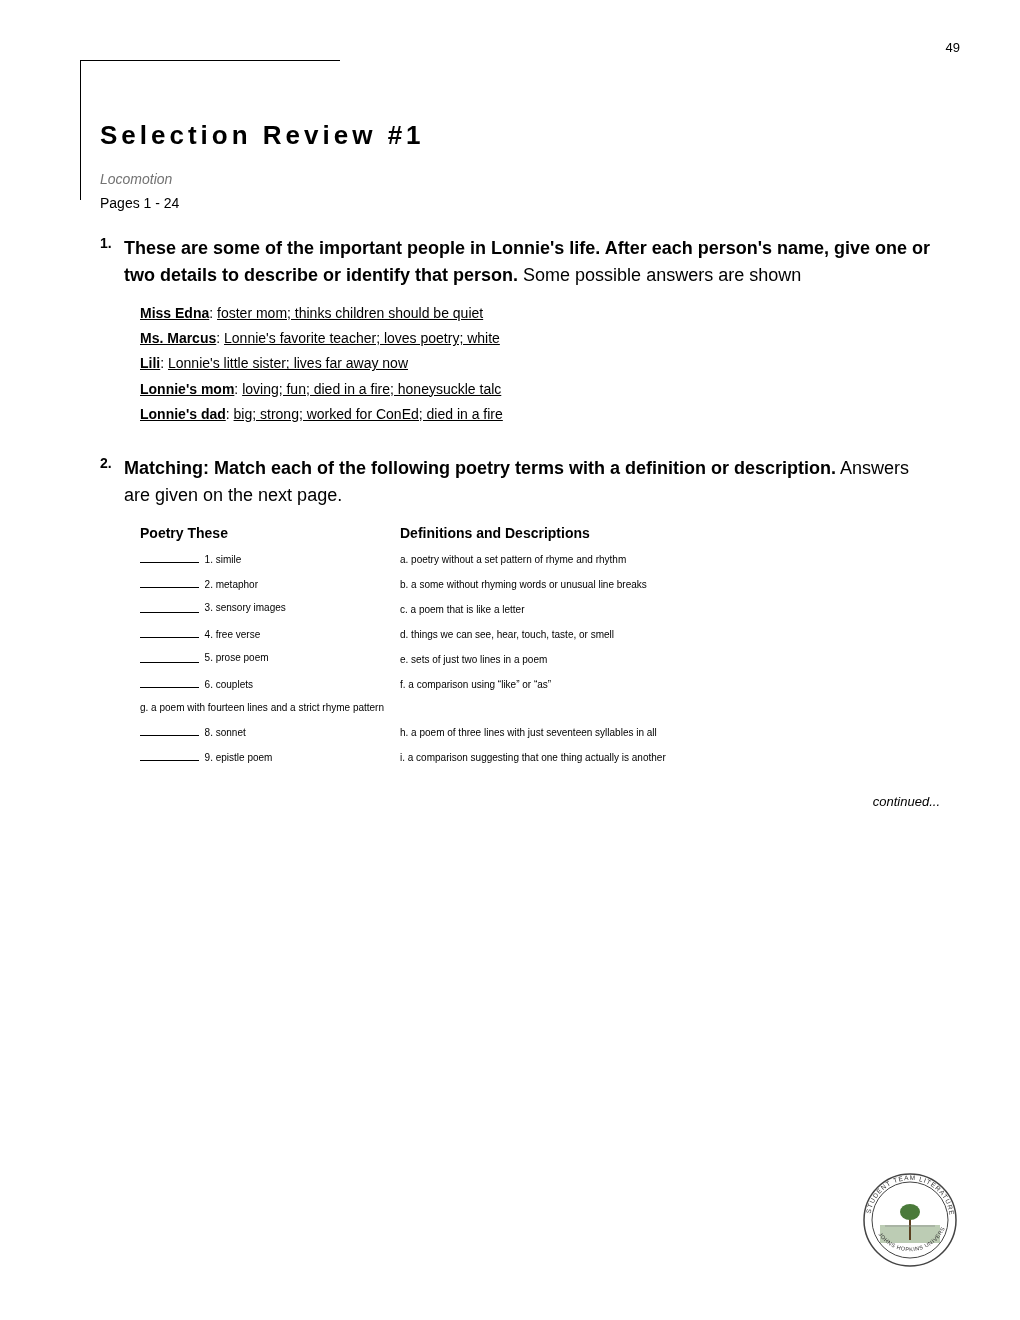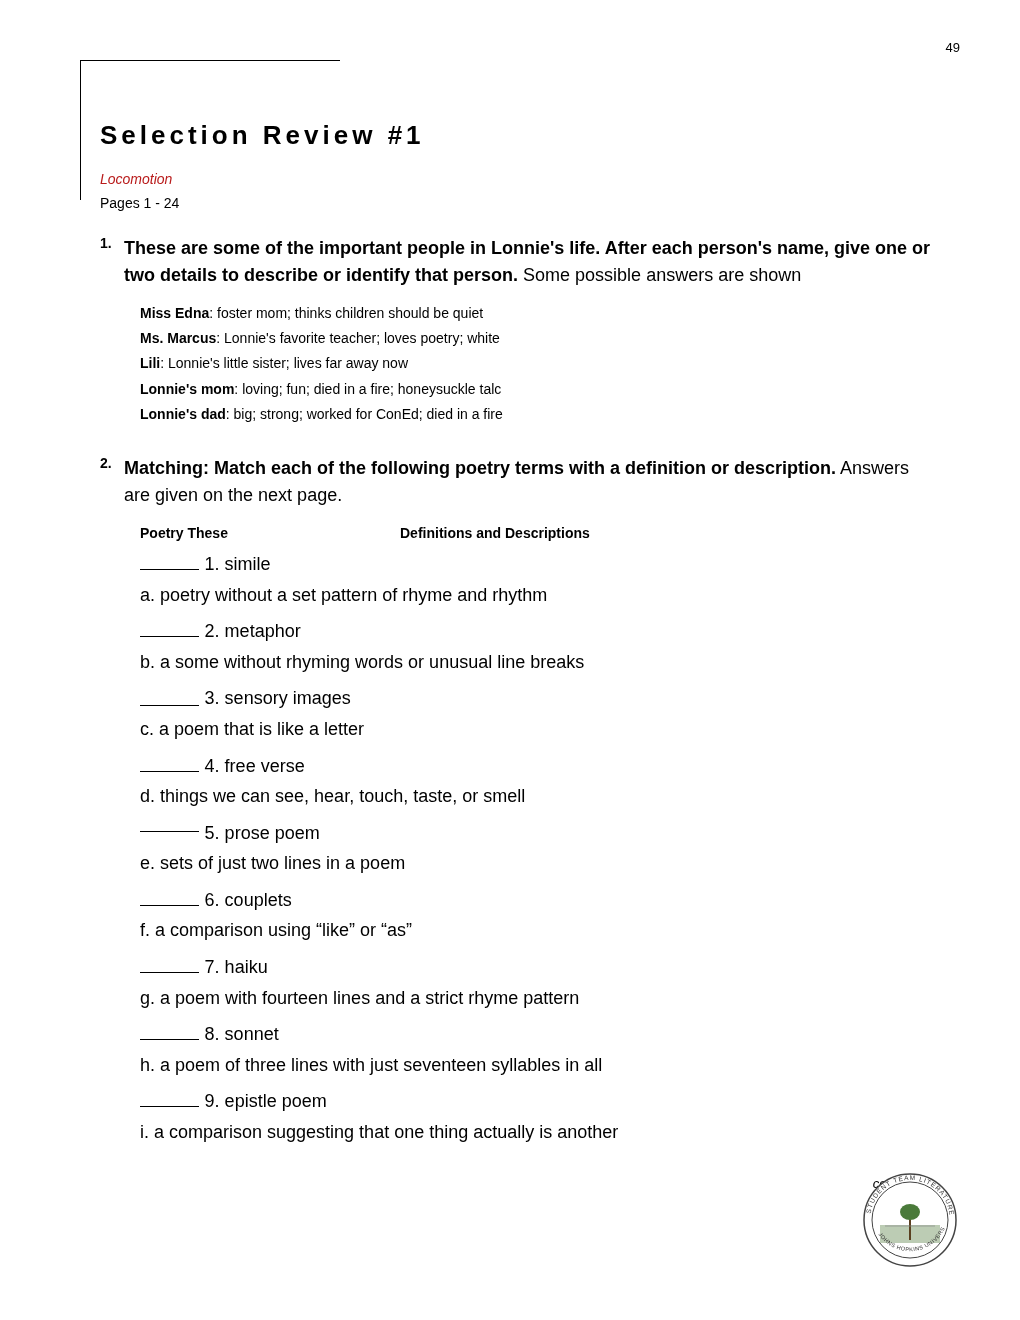--- a/index.html
+++ b/index.html
@@ -58,21 +58,21 @@
       letter-spacing: 4px;
       margin-top: 60px;
       margin-bottom: 20px;
       color: #000;
     }
 
     .subtitle-italic {
       font-style: italic;
       font-size: 14px;
       margin-bottom: 8px;
-      color: #b91c1c;
+      color: #737373;
     }
 
     .pages-line {
       font-size: 14px;
       margin-bottom: 24px;
       color: #000;
     }
 
     .question-block {
       margin-bottom: 28px;
@@ -105,23 +105,25 @@
       margin-top: 10px;
     }
 
     .answer-item {
       font-size: 14px;
       line-height: 1.8;
     }
 
     .answer-item .name {
       font-weight: bold;
+      text-decoration: underline;
     }
 
     .answer-item .underlined {
+      text-decoration: underline;
     }
 
     
     .matching-section {
       margin-left: 40px;
       margin-top: 16px;
     }
 
     .matching-header-row {
       display: flex;
@@ -137,23 +139,22 @@
     .col-definitions {
       flex: 1;
       font-weight: bold;
       font-size: 14px;
     }
 
     .matching-row {
       display: flex;
       align-items: baseline;
       margin-bottom: 6px;
-      font-size: 18px;
+      font-size: 10px;
       line-height: 1.7;
-      flex-direction: column;
     }
 
     .match-blank {
       display: inline-block;
       width: 60px;
       border-bottom: 1px solid #000;
       margin-right: 6px;
       height: 14px;
       vertical-align: bottom;
     }
@@ -245,21 +246,21 @@
       <div class="match-definition">a. poetry without a set pattern of rhyme and rhythm</div>
     </div>
           <div class="matching-row">
       <div style="width:260px; display:flex; align-items:baseline;">
         <span class="match-blank"></span>
         <span class="match-term">2. metaphor</span>
       </div>
       <div class="match-definition">b. a some without rhyming words or unusual line breaks</div>
     </div>
           <div class="matching-row">
-      <div style="width:260px; display:flex; align-items:center;">
+      <div style="width:260px; display:flex; align-items:flex-start;">
         <span class="match-blank"></span>
         <span class="match-term">3. sensory images</span>
       </div>
       <div class="match-definition">c. a poem that is like a letter</div>
     </div>
           <div class="matching-row">
       <div style="width:260px; display:flex; align-items:baseline;">
         <span class="match-blank"></span>
         <span class="match-term">4. free verse</span>
       </div>
@@ -273,24 +274,20 @@
       <div class="match-definition">e. sets of just two lines in a poem</div>
     </div>
           <div class="matching-row">
       <div style="width:260px; display:flex; align-items:baseline;">
         <span class="match-blank"></span>
         <span class="match-term">6. couplets</span>
       </div>
       <div class="match-definition">f. a comparison using “like” or “as”</div>
     </div>
           <div class="matching-row">
-      <div style="width:260px; display:flex; align-items:baseline;">
-        <span class="match-blank"></span>
-        <span class="match-term">7. haiku</span>
-      </div>
       <div class="match-definition">g. a poem with fourteen lines and a strict rhyme pattern</div>
     </div>
           <div class="matching-row">
       <div style="width:260px; display:flex; align-items:baseline;">
         <span class="match-blank"></span>
         <span class="match-term">8. sonnet</span>
       </div>
       <div class="match-definition">h. a poem of three lines with just seventeen syllables in all</div>
     </div>
           <div class="matching-row">

